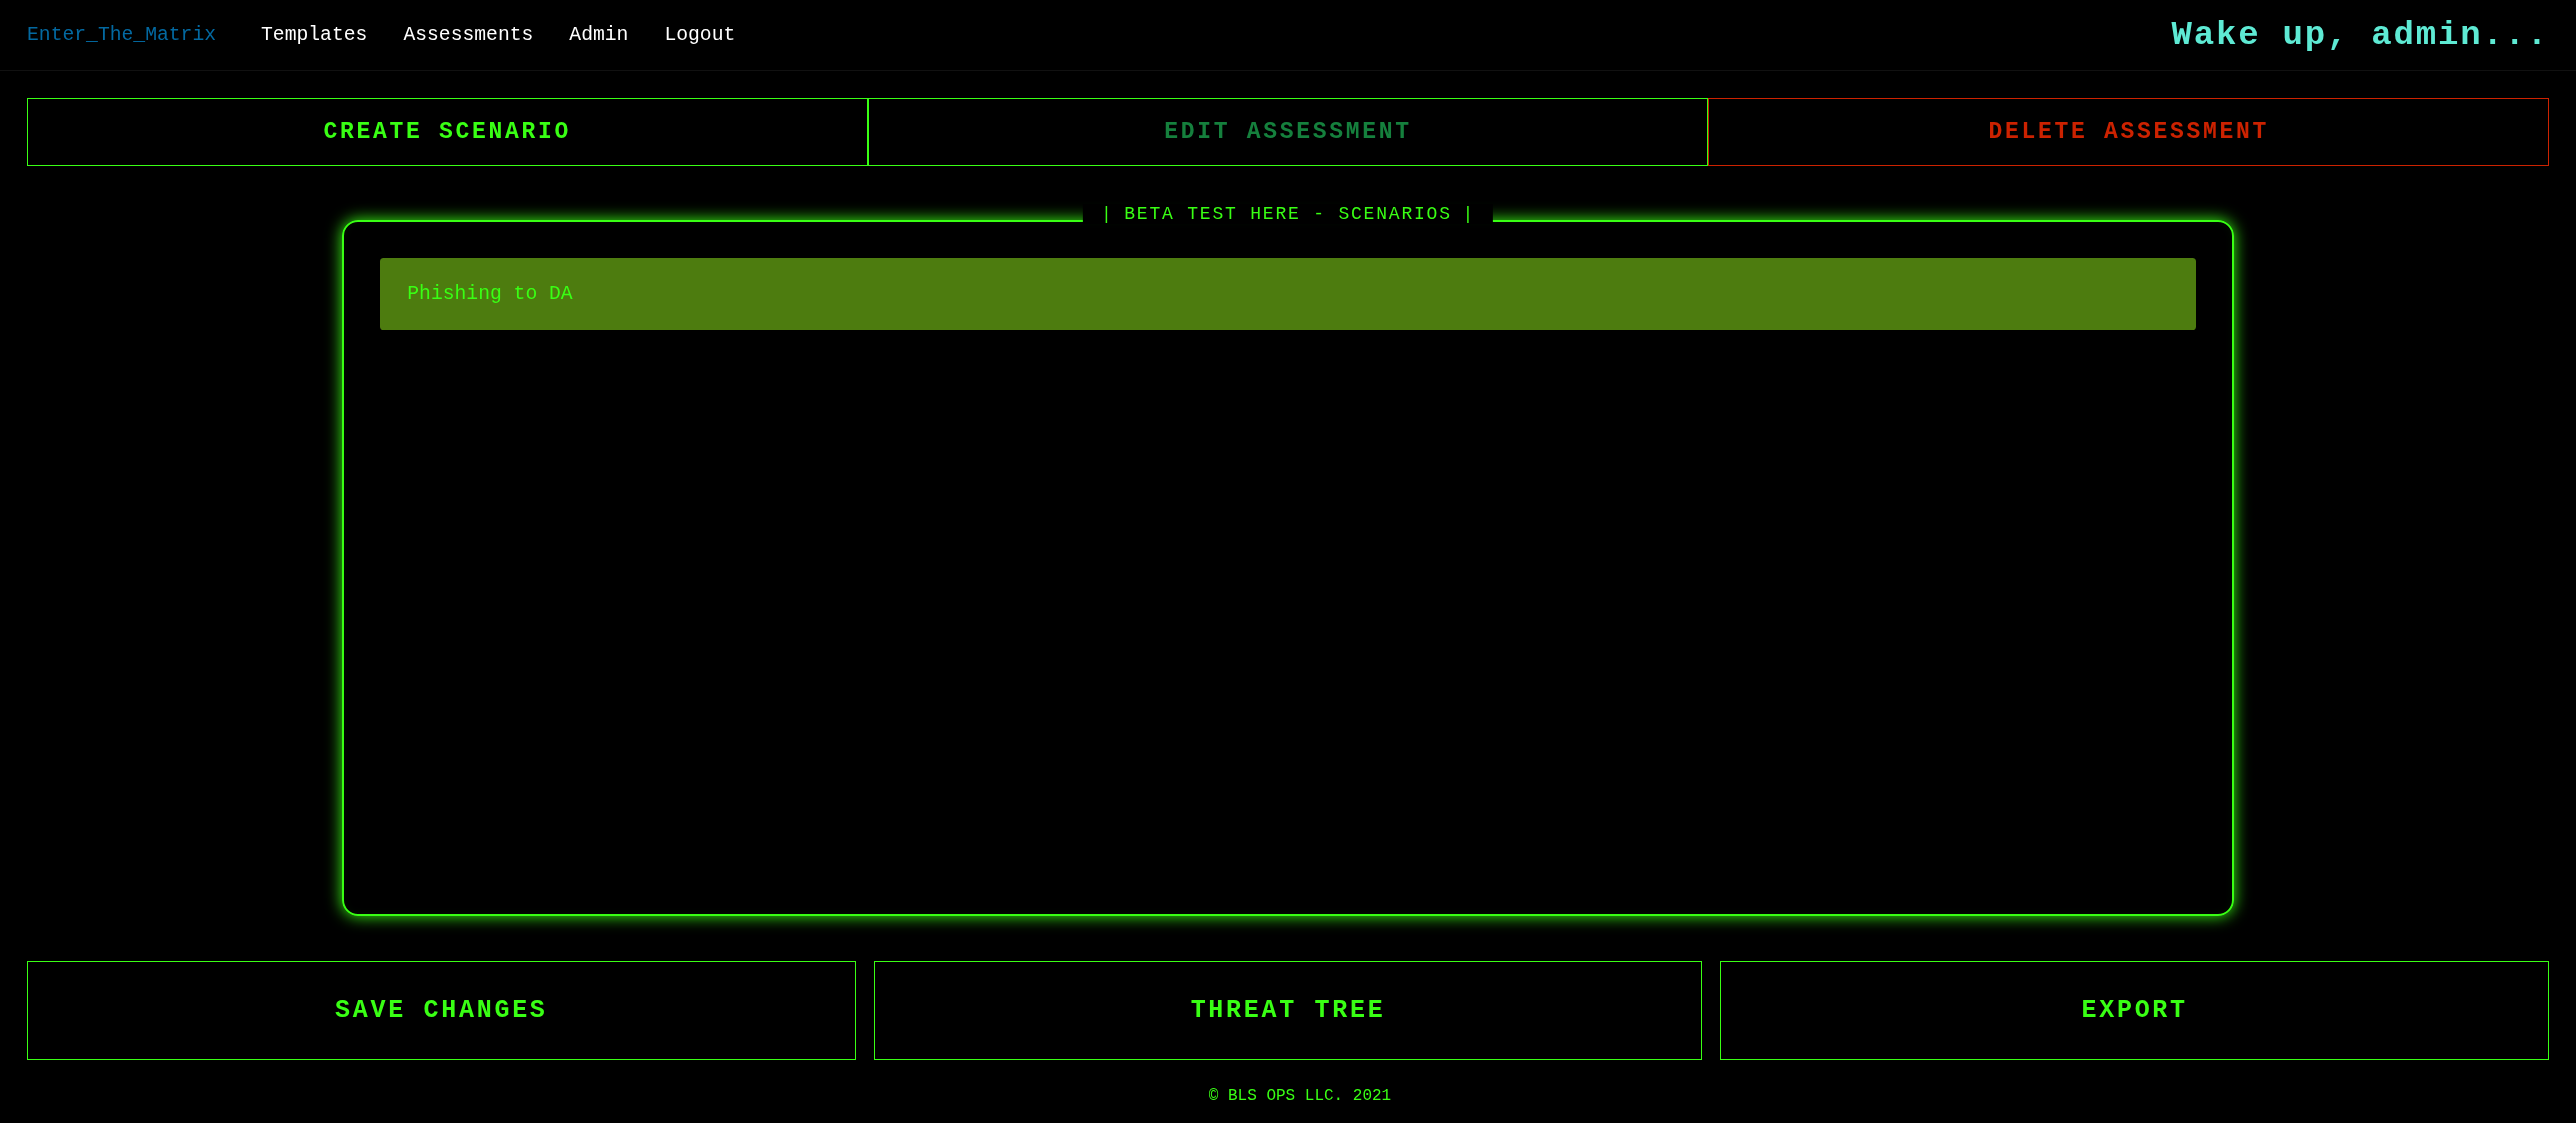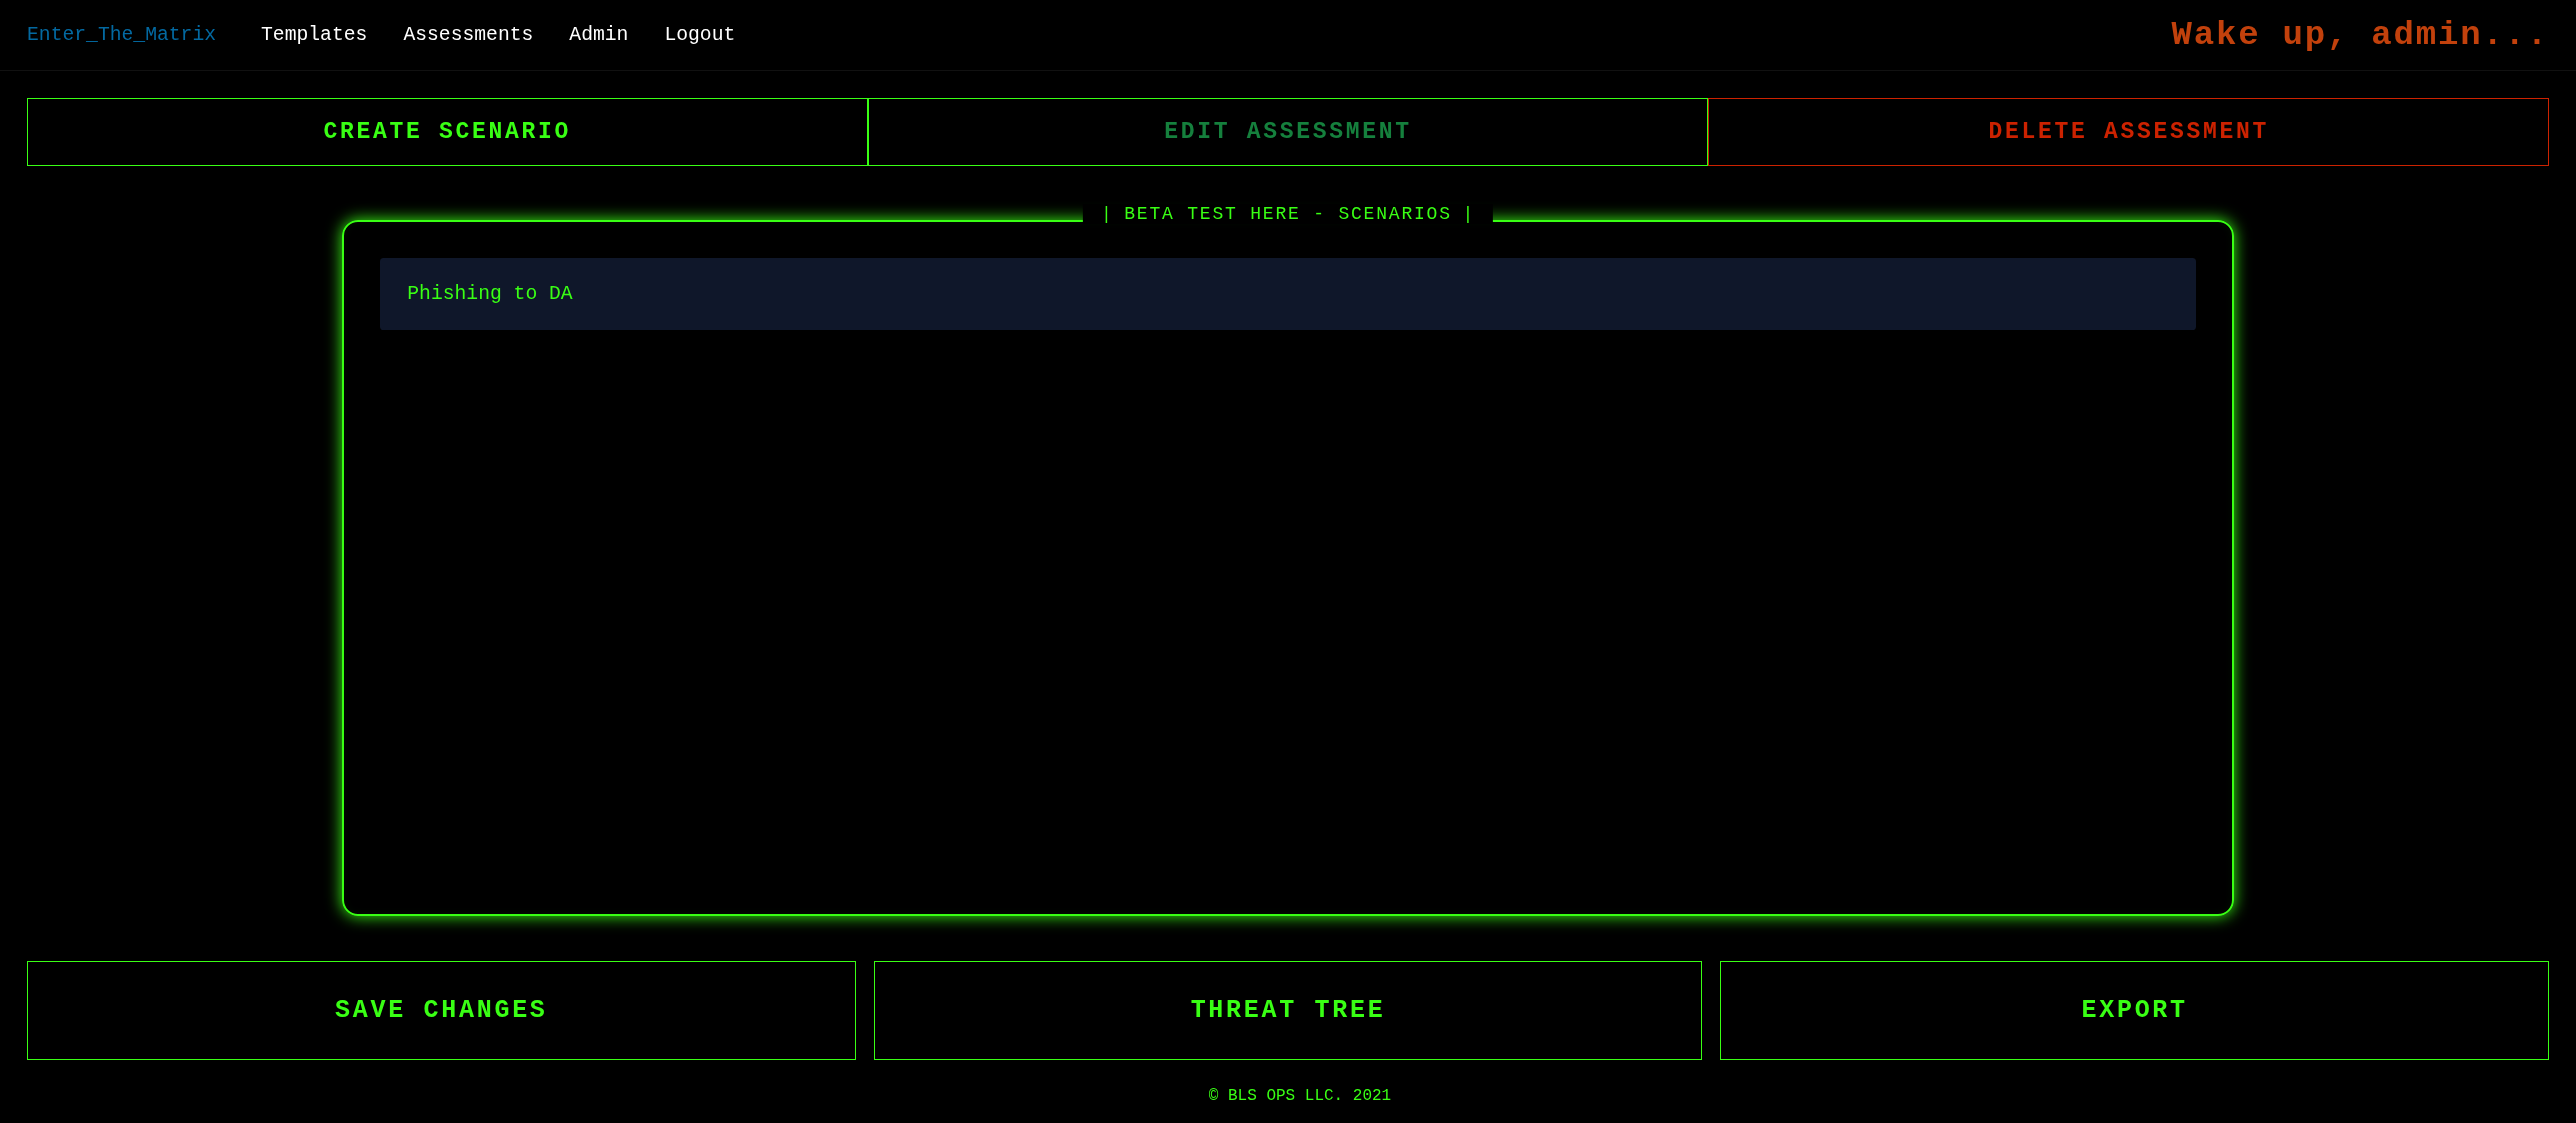--- a/index.html
+++ b/index.html
@@ -34,21 +34,21 @@
       cursor: pointer;
     }
 
     nav a:first-child {
       color: #0369a1;
       margin-right: 9px;
     }
 
     .nav-wake {
       margin-left: auto;
-      color: #c2410c;
+      color: #5eead4;
       font-size: 34px;
       font-weight: bold;
       font-family: 'Courier New', Courier, monospace;
       letter-spacing: 1.8px;
     }
 
     
     .action-buttons {
       display: flex;
       flex-direction: row;
@@ -119,21 +119,21 @@
       margin-right: 10.7px;
       color: #39ff14;
     }
     .panel-label::after {
       content: '|';
       margin-left: 10.7px;
       color: #39ff14;
     }
 
     .scenario-item {
-      background: #0f172a;
+      background: #4d7c0f;
       color: #39ff14;
       font-family: 'Courier New', Courier, monospace;
       font-size: 19.7px;
       padding: 25px 27px;
       border-radius: 3.6px;
       cursor: pointer;
     }
 
     
     .bottom-buttons {

